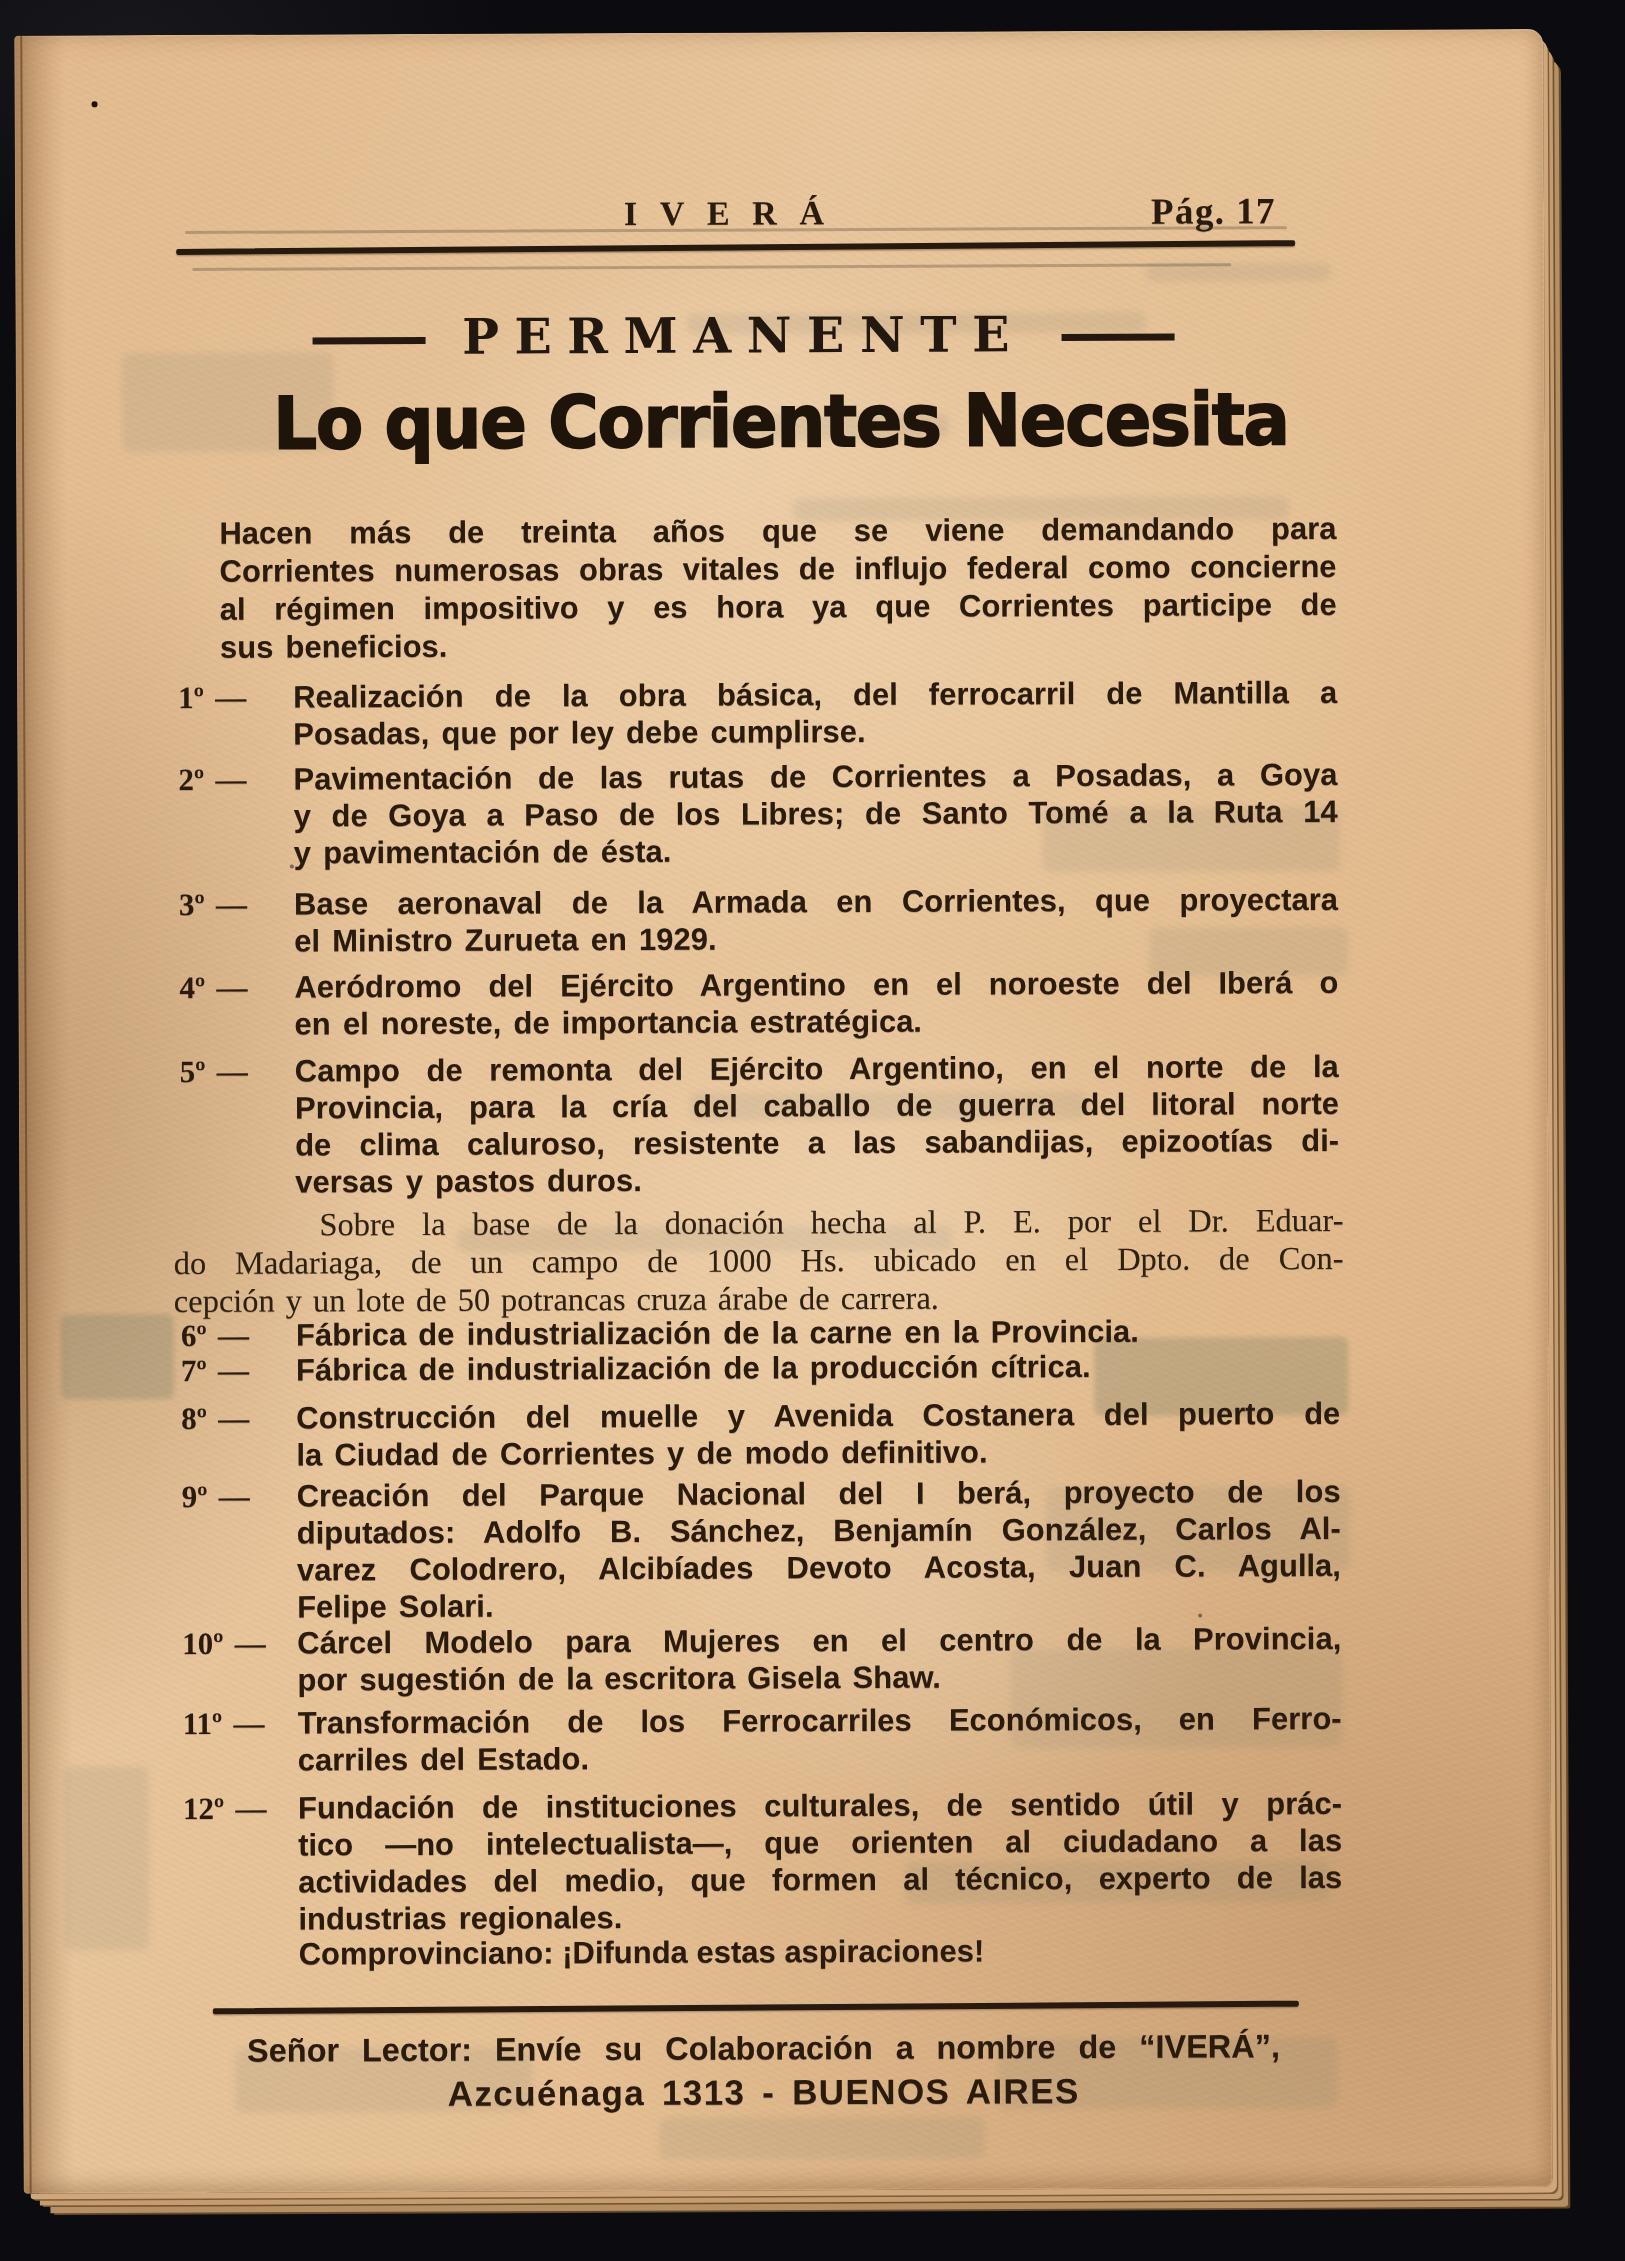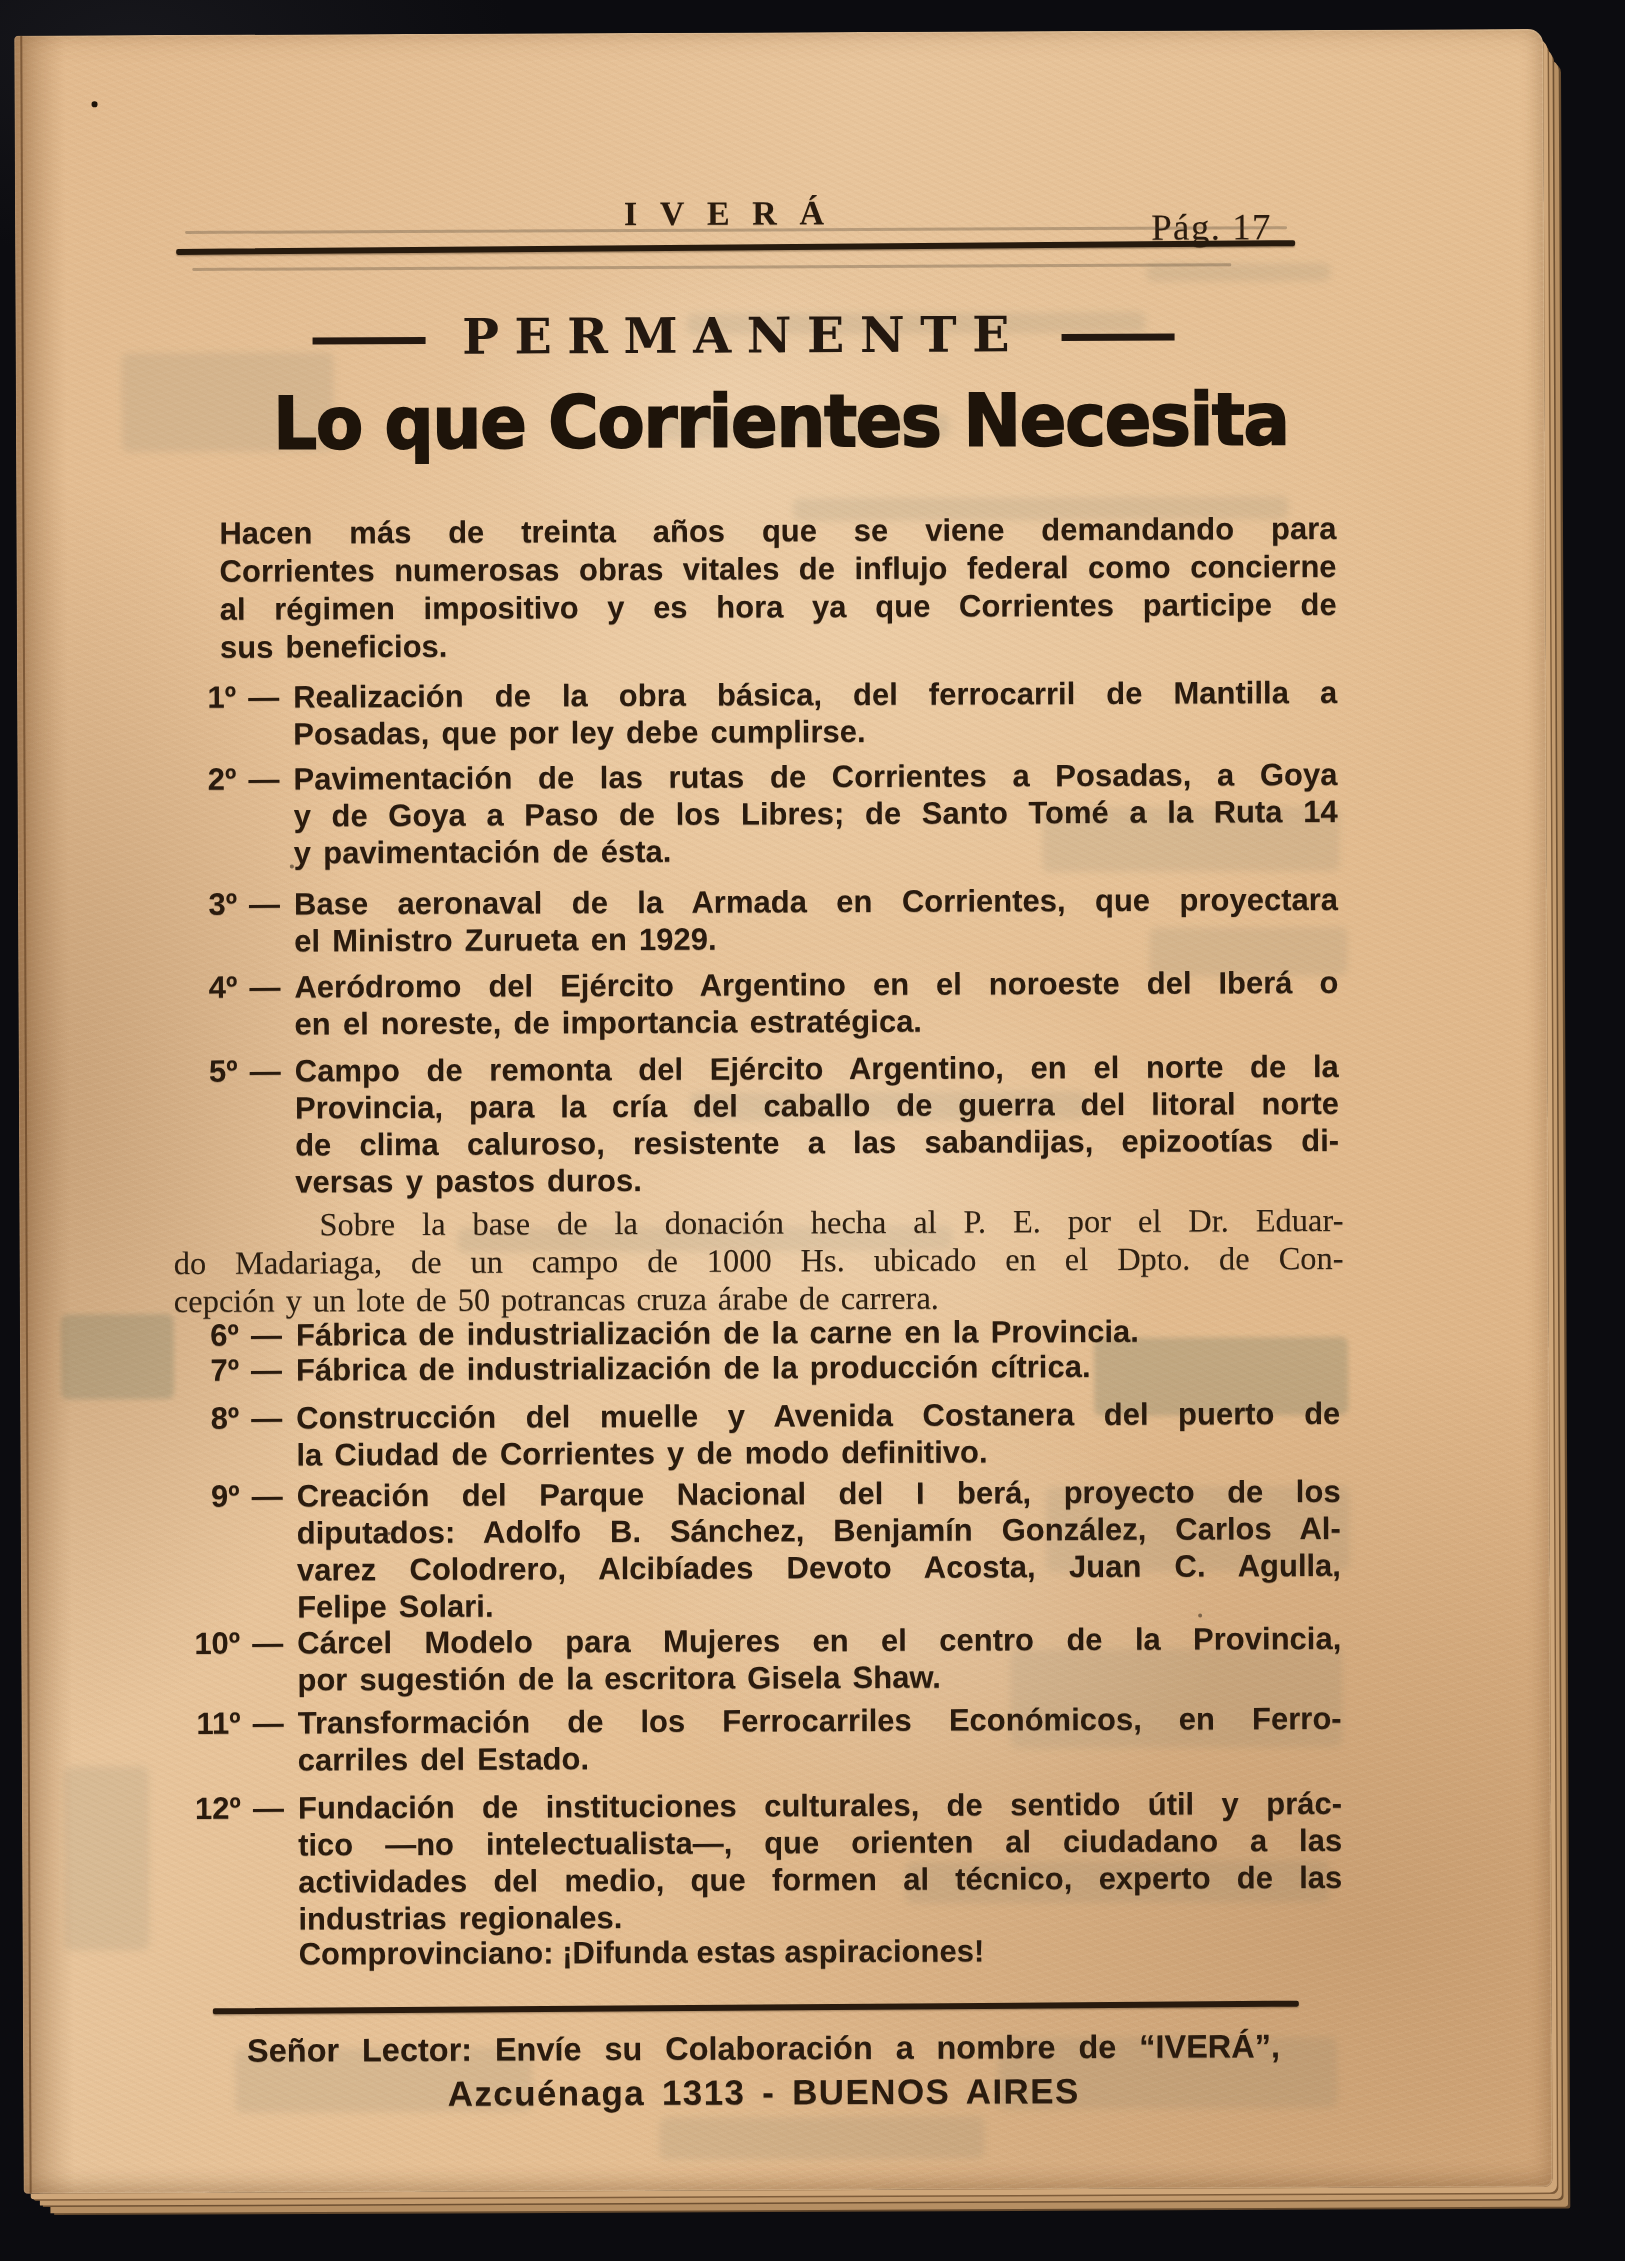--- a/index.html
+++ b/index.html
@@ -34,40 +34,40 @@
   .crease{position:absolute;left:6.4px;top:0;width:2.1px;height:100%;background:rgba(70,40,16,.55);}
   .gutter{position:absolute;left:0;top:0;width:51px;height:100%;
     background:linear-gradient(90deg, rgba(120,78,40,.35), rgba(120,78,40,0));}
   .ink{color:#2a1b0e;text-shadow:0 0.7px 0 rgba(40,24,12,.28);}
   .sansb{font-family:"Liberation Sans",sans-serif;font-weight:700;}
   .serif{font-family:"Liberation Serif",serif;}
   .abs{position:absolute;}
   
   .masthead-title{left:609px;top:161px;font-size:34px;line-height:40px;font-weight:700;
     letter-spacing:22.6px;white-space:nowrap;}
-  .masthead-page{left:1136px;top:176px;font-size:37px;line-height:41px;font-weight:400;letter-spacing:1.4px;}
+  .masthead-page{left:1136px;top:160px;font-size:37px;line-height:41px;font-weight:700;letter-spacing:1.4px;}
   .rule-faint{position:absolute;height:2.8px;background:rgba(70,60,45,.30);border-radius:1.4px;}
   .rule-dark{position:absolute;height:6.4px;background:#261a0e;border-radius:2.1px;box-shadow:0 1.4px 1.4px rgba(60,40,20,.35);}
   
   .kicker-row{left:297px;top:277px;width:862px;display:flex;align-items:center;justify-content:space-between;}
   .kicker-dash{width:113px;height:7px;background:#241810;margin-top:7px;}
   .kicker-text{font-size:49px;line-height:52px;font-weight:700;letter-spacing:15.5px;white-space:nowrap;
     font-family:"DejaVu Serif",serif;color:#231810;}
   .headline{left:170px;top:348px;width:1190px;text-align:center;white-space:nowrap;
     font-family:"DejaVu Sans","Liberation Sans",sans-serif;font-weight:700;
     font-size:69px;line-height:83px;letter-spacing:-1.4px;color:#1e140a;
     -webkit-text-stroke:1.6px #1e140a;transform:scaleY(1.05);}
   
   .bodyblock{font-size:31px;line-height:38px;word-spacing:3.5px;}
   .jl{text-align:justify;text-align-last:justify;}
   .jl-last{text-align:left;text-align-last:left;}
   .indent1 .t{text-indent:42px;}
   .intro{left:161px;top:480px;width:1159px;}
   .item{left:161px;width:1159px;display:flex;align-items:flex-start;font-size:31px;line-height:37px;word-spacing:3.5px;}
-  .item .num{width:115px;flex:none;text-align:right;padding-right:14px;box-sizing:border-box;white-space:nowrap;}
+  .item .num{width:115px;flex:none;padding-right:20px;box-sizing:border-box;white-space:nowrap;font-family:Liberation Serif, serif;}
   .item .txt{flex:1;min-width:0;}
   .donation{left:154px;top:1171px;width:1170px;font-size:32.5px;line-height:38px;font-weight:400;
     word-spacing:2.8px;color:#2e2012;}
   .donation .first{text-indent:146px;}
   .closing{left:276px;top:1901px;font-size:31px;line-height:37px;}
   .footer-rule{left:190px;top:1972px;width:1086px;height:5.7px;background:#281a0e;border-radius:2.1px;
     transform:rotate(-0.15deg);box-shadow:0 1.4px 1.4px rgba(60,40,20,.3);}
   .footer1{left:224px;top:1996px;width:1033px;font-size:32.5px;line-height:40px;word-spacing:4.2px;
     text-align:justify;text-align-last:justify;}
   .footer2{left:224px;top:2039px;width:1033px;font-size:35px;line-height:42px;text-align:center;

